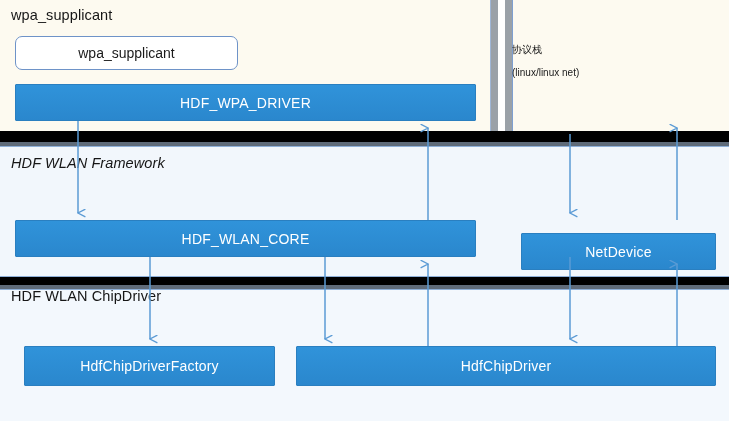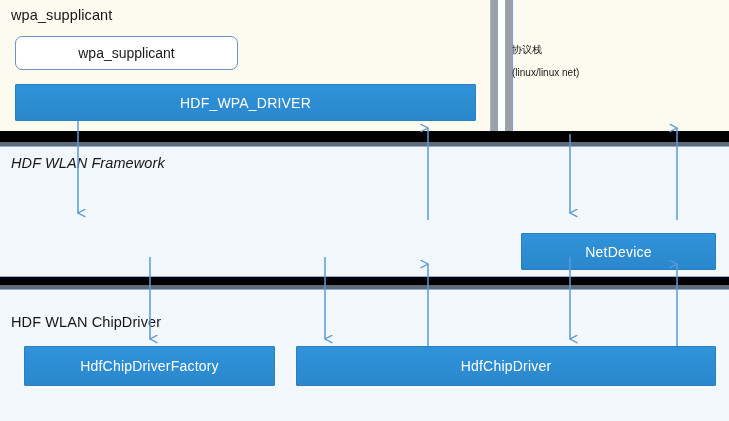--- a/index.html
+++ b/index.html
@@ -76,21 +76,21 @@
   
   .band-title {
     position: absolute;
     font-size: 14.5px;
     color: #161616;
     letter-spacing: 0.1px;
     white-space: nowrap;
   }
   .title-wpa    { left: 11px; top: 7px; }
   .title-mid    { left: 11px; top: 155px; font-style: italic; }
-  .title-bottom { left: 11px; top: 314px; }
+  .title-bottom { left: 11px; top: 288px; }
 
   
   .wbox {
     position: absolute;
     background: #ffffff;
     border: 1px solid #6e93c8;
     border-radius: 7px;
     display: flex;
     align-items: center;
     justify-content: center;
@@ -163,20 +163,21 @@
     <div>协议栈</div>
     <div>(linux/linux net)</div>
   </div>
 
   <div class="sep sep-1"></div>
 
   <div class="panel panel-mid"></div>
 
   <div class="band-title title-mid">HDF WLAN Framework</div>
 
+  <div class="bbox box-wlan-core">HDF_WLAN_CORE</div>
 
   <div class="bbox box-netdevice">NetDevice</div>
 
   <div class="sep sep-2"></div>
 
   <div class="panel panel-bottom"></div>
 
   <div class="band-title title-bottom">HDF WLAN ChipDriver</div>
 
   <div class="bbox box-chipdriver">HdfChipDriver</div>

